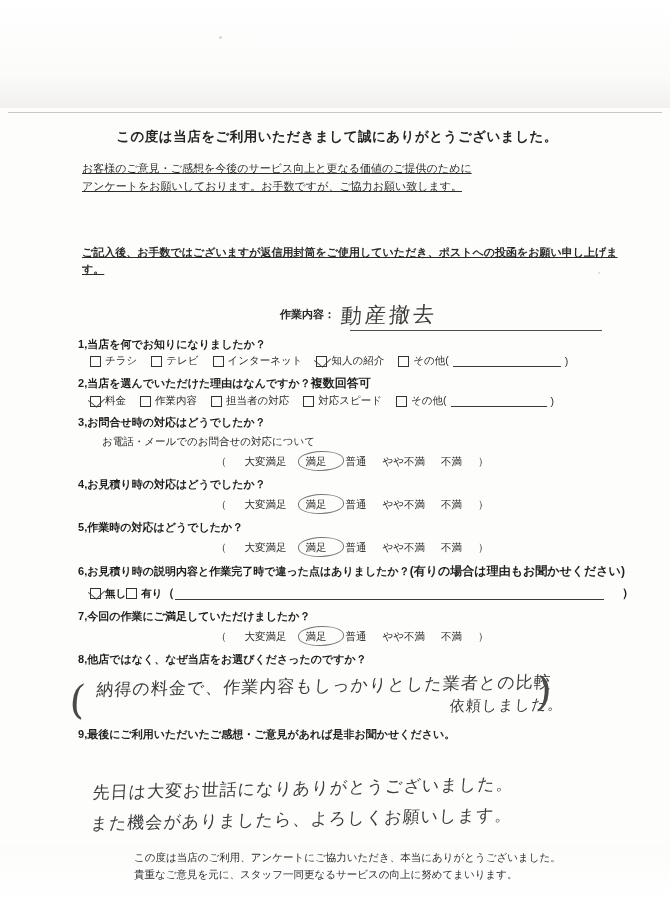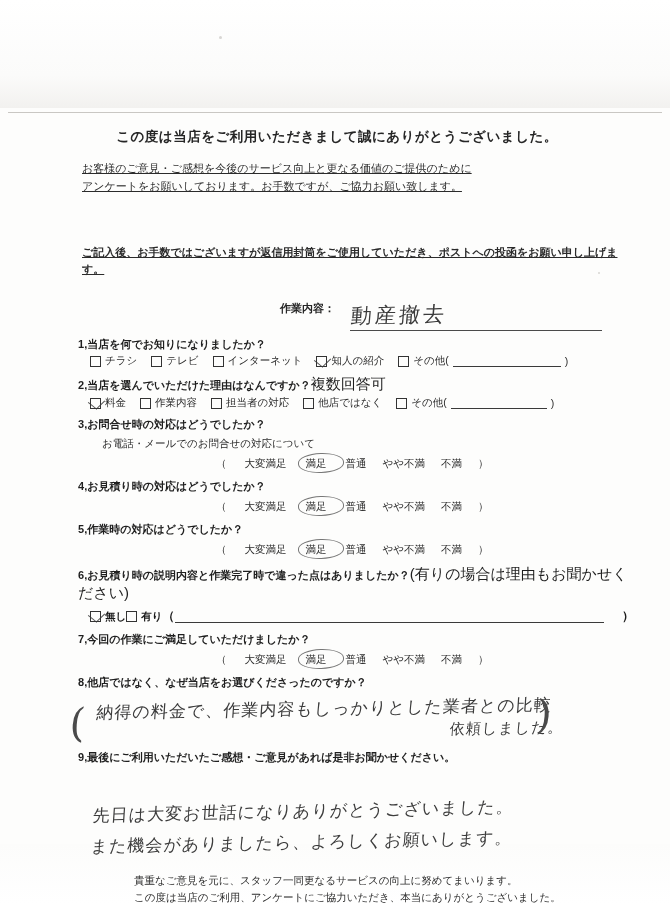--- a/index.html
+++ b/index.html
@@ -62,22 +62,22 @@
     line-height: 1.62;
     color: #2b2b2b;
     padding-left: 42px;
     text-decoration: underline;
   }
   .intro .b { font-weight: bold; margin-top: 48px; }
   .worktype-row {
     margin-top: 22px;
     padding-left: 240px;
     display: flex;
-    align-items: flex-start;
-    gap: 16px;
+    align-items: center;
+    gap: 6px;
   }
   .worktype-label {
     font-size: 11px;
     font-weight: bold;
     color: #262626;
     padding-bottom: 2px;
   }
   .worktype-hand {
     font-family: "DejaVu Sans", sans-serif;
     font-size: 21px;
@@ -95,22 +95,22 @@
     margin-top: 0;
   }
   .q {
     margin-top: 7px;
     font-size: 11px;
     font-weight: bold;
     color: #1f1f1f;
     padding-left: 38px;
   }
   .q .small {
-    font-weight: normal;
-    font-size: 15px;
+    font-weight: bold;
+    font-size: 12px;
   }
   .opts {
     margin-top: 2px;
     font-size: 10.5px;
     color: #2b2b2b;
     padding-left: 50px;
     display: flex;
     flex-wrap: wrap;
     align-items: center;
     gap: 0 14px;
@@ -310,21 +310,21 @@
       <span class="opt">
           <span class="box"></span>
           <span>作業内容</span>
         </span>
       <span class="opt">
           <span class="box"></span>
           <span>担当者の対応</span>
         </span>
       <span class="opt">
           <span class="box"></span>
-          <span>他店ではなく</span>
+          <span>対応スピード</span>
         </span>
       <span class="opt">
           <span class="box"></span>
           <span>その他(</span>
           <span class="other-line short"></span>
           <span>)</span>
         </span>
     </div>
 
     <div class="q"><span>3</span>,<span>お問合せ時の対応はどうでしたか？</span></div>
@@ -395,18 +395,18 @@
       <span class="second">依頼しました。</span>
     </div>
 
     <div class="q" style="margin-top:8px;"><span>9</span>,<span>最後にご利用いただいたご感想・ご意見があれば是非お聞かせください。</span></div>
     <div class="hand-free">
       <div>先日は大変お世話になりありがとうございました。</div>
       <div>また機会がありましたら、よろしくお願いします。</div>
     </div>
 
     <div class="closing">
+      <div>この度は当店のご利用、アンケートにご協力いただき、本当にありがとうございました。</div>
       <div>貴重なご意見を元に、スタッフ一同更なるサービスの向上に努めてまいります。</div>
-      <div>この度は当店のご利用、アンケートにご協力いただき、本当にありがとうございました。</div>
     </div>
 
   </div>
 </div>
 
 </body></html>

